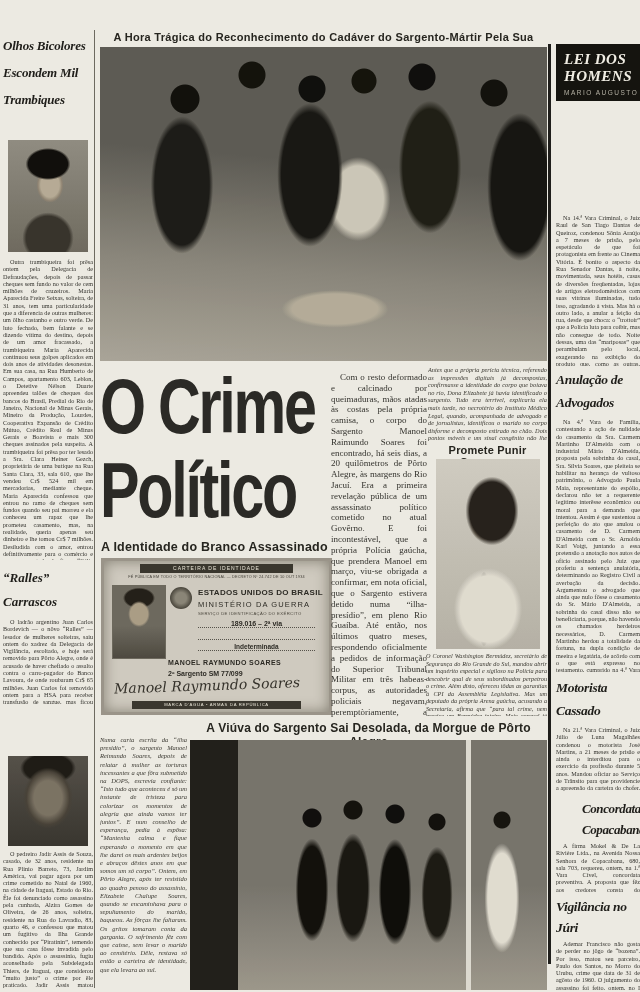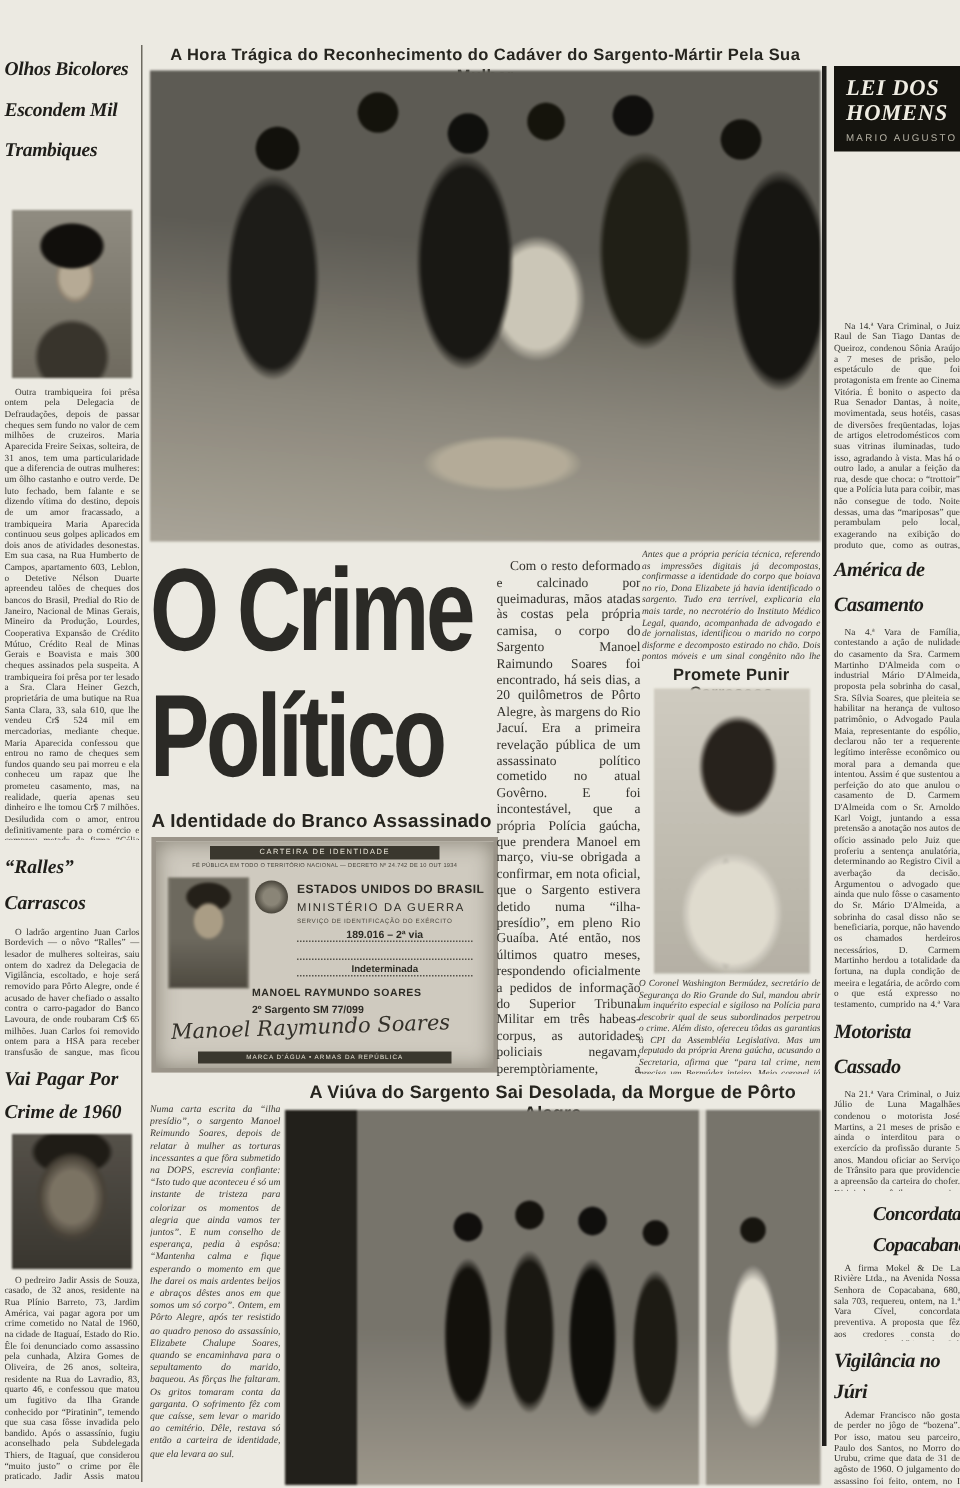--- a/index.html
+++ b/index.html
@@ -41,21 +41,20 @@
          radial-gradient(ellipse 16px 21px at 42px 45px, #b4a994 0 58%, #8d8271 76%, transparent 84%),
          radial-gradient(ellipse 32px 32px at 40px 98px, #3a362e 0 68%, transparent 80%),
          linear-gradient(180deg,#908c81,#6f6b60);"></div>
 
   <div class="abs body-txt tiny" style="left:3px;top:258px;width:90px;height:302px;">Outra trambiqueira foi prêsa ontem pela Delegacia de Defraudações, depois de passar cheques sem fundo no valor de cem milhões de cruzeiros. Maria Aparecida Freire Seixas, solteira, de 31 anos, tem uma particularidade que a diferencia de outras mulheres: um ôlho castanho e outro verde. De luto fechado, bem falante e se dizendo vítima do destino, depois de um amor fracassado, a trambiqueira Maria Aparecida continuou seus golpes aplicados em dois anos de atividades desonestas. Em sua casa, na Rua Humberto de Campos, apartamento 603, Leblon, o Detetive Nélson Duarte apreendeu talões de cheques dos bancos do Brasil, Predial do Rio de Janeiro, Nacional de Minas Gerais, Mineiro da Produção, Lourdes, Cooperativa Expansão de Crédito Mútuo, Crédito Real de Minas Gerais e Boavista e mais 300 cheques assinados pela suspeita. A trambiqueira foi prêsa por ter lesado a Sra. Clara Heiner Gezch, proprietária de uma butique na Rua Santa Clara, 33, sala 610, que lhe vendeu Cr$ 524 mil em mercadorias, mediante cheque. Maria Aparecida confessou que entrou no ramo de cheques sem fundos quando seu pai morreu e ela conheceu um rapaz que lhe prometeu casamento, mas, na realidade, queria apenas seu dinheiro e lhe tomou Cr$ 7 milhões. Desiludida com o amor, entrou definitivamente para o comércio e comprou metade da firma “Célia Jóias”. A Polícia acredita que ela possui uma grande fortuna, mas Maria Aparecida nega com veemência e disse chorando que “estou quase presa, nada mais tenho”.</div>
 
   <div class="abs ser-it-bold" style="left:3px;top:566px;width:90px;font-size:13px;line-height:24px;">“Ralles” Carrascos</div>
 
   <div class="abs body-txt tiny" style="left:3px;top:618px;width:90px;height:86px;">O ladrão argentino Juan Carlos Bordevich — o nôvo “Ralles” — lesador de mulheres solteiras, saiu ontem do xadrez da Delegacia de Vigilância, escoltado, e hoje será removido para Pôrto Alegre, onde é acusado de haver chefiado o assalto contra o carro-pagador do Banco Lavoura, de onde roubaram Cr$ 65 milhões. Juan Carlos foi removido ontem para a HSA para receber transfusão de sangue, mas ficou algemado na maca porque a Polícia teme uma tentativa de fuga.</div>
 
-  <div class="abs ser-it-bold" style="left:3px;top:708px;width:90px;font-size:13px;line-height:22px;">Vai Pagar Por Crime de 1960</div>
 
   <div class="abs photo" style="left:8px;top:756px;width:80px;height:90px;
        background:
          radial-gradient(ellipse 27px 33px at 40px 42px, #7b7364 0 52%, #4a443a 80%, transparent 92%),
          radial-gradient(ellipse 34px 20px at 40px 12px, #221f19 0 70%, transparent 82%),
          linear-gradient(180deg,#56524b,#3b3831);"></div>
 
   <div class="abs body-txt tiny" style="left:3px;top:850px;width:90px;height:138px;">O pedreiro Jadir Assis de Souza, casado, de 32 anos, residente na Rua Plínio Barreto, 73, Jardim América, vai pagar agora por um crime cometido no Natal de 1960, na cidade de Itaguaí, Estado do Rio. Êle foi denunciado como assassino pela cunhada, Alzira Gomes de Oliveira, de 26 anos, solteira, residente na Rua do Lavradio, 83, quarto 46, e confessou que matou um fugitivo da Ilha Grande conhecido por “Piratinin”, temendo que sua casa fôsse invadida pelo bandido. Após o assassínio, fugiu aconselhado pela Subdelegada Thiers, de Itaguaí, que considerou “muito justo” o crime por êle praticado. Jadir Assis matou “Piratinin” a golpes de enxada e hoje será removido para Itaguaí, onde o inquérito estava arquivado por falta de provas.</div>
 
   <div class="abs rule" style="left:94px;top:30px;width:1px;height:958px;"></div>
@@ -144,21 +143,21 @@
 
   <div class="abs" style="left:548px;top:44px;width:3px;height:920px;background:#1f1e1b;"></div>
 
   <div id="masthead" class="abs" style="left:556px;top:44px;width:82px;">
     <div class="mh-title">LEI DOS HOMENS</div>
     <div class="mh-byline">MARIO AUGUSTO</div>
   </div>
 
   <div class="abs body-txt tiny" style="left:556px;top:214px;width:84px;height:152px;">Na 14.ª Vara Criminal, o Juiz Raul de San Tiago Dantas de Queiroz, condenou Sônia Araújo a 7 meses de prisão, pelo espetáculo de que foi protagonista em frente ao Cinema Vitória. É bonito o aspecto da Rua Senador Dantas, à noite, movimentada, seus hotéis, casas de diversões freqüentadas, lojas de artigos eletrodomésticos com suas vitrinas iluminadas, tudo isso, agradando à vista. Mas há o outro lado, a anular a feição da rua, desde que choca: o “trottoir” que a Polícia luta para coibir, mas não consegue de todo. Noite dessas, uma das “mariposas” que perambulam pelo local, exagerando na exibição do produto que, como as outras, apregoa, foi muito além do imaginável para promover-se. Achou que a mini-saia, seja moda logo adotada, ainda exibia de menos os atributos físicos de que se julga possuidora. Levantava-a o mais que podia, numa demonstração que o Detetive Mílton resolveu impedir, prendendo-a pela prática de ato obsceno. A mulher reagiu e, nesta reação, não poupou a origem genealógica do policial, com o que mais agravou a sua posição no processo em que o magistrado lhe negou o “sursis”, não sòmente levando em conta já ter sido condenada por porte de arma, como ainda tendo em vista o meio de vida que escolheu.</div>
 
-  <div class="abs ser-it-bold" style="left:556px;top:368px;width:84px;font-size:13.5px;line-height:23px;letter-spacing:-.3px;">América de Casamento</div>
+  <div class="abs ser-it-bold" style="left:556px;top:368px;width:84px;font-size:13.5px;line-height:23px;letter-spacing:-.3px;">Anulação de Advogados</div>
   <div class="abs body-txt tiny" style="left:556px;top:418px;width:84px;height:254px;">Na 4.ª Vara de Família, contestando a ação de nulidade do casamento da Sra. Carmem Martinho D'Almeida com o industrial Mário D'Almeida, proposta pela sobrinha do casal, Sra. Sílvia Soares, que pleiteia se habilitar na herança de vultoso patrimônio, o Advogado Paula Maia, representante do espólio, declarou não ter a requerente legítimo interêsse econômico ou moral para a demanda que intentou. Assim é que sustentou a perfeição do ato que anulou o casamento de D. Carmem D'Almeida com o Sr. Arnoldo Karl Voigt, juntando a essa pretensão a anotação nos autos de ofício assinado pelo Juiz que proferiu a sentença anulatória, determinando ao Registro Civil a averbação da decisão. Argumentou o advogado que ainda que nulo fôsse o casamento do Sr. Mário D'Almeida, a sobrinha do casal disso não se beneficiaria, porque, não havendo os chamados herdeiros necessários, D. Carmem Martinho herdou a totalidade da fortuna, na dupla condição de meeira e legatária, de acôrdo com o que está expresso no testamento, cumprido na 4.ª Vara de Órfãos. O Sr. Paulo Maia fêz, na sustentação, o arrolamento de tôdas as doações de Dona Carmem a diversos parentes de seu marido, dentre os quais a própria D. Sílvia, resultando que “a peticionária não considera o casamento senão bom e válido para o atual expediente testamentário, mas tão-sòmente para recolher, como resultaram ela e os demais contemplados, expressivo patrimônio, através de doação de D. Carmem contra a qual se investe sem o menor constrangimento”.</div>
 
   <div class="abs ser-it-bold" style="left:556px;top:676px;width:84px;font-size:13.5px;line-height:23px;letter-spacing:-.3px;">Motorista Cassado</div>
   <div class="abs body-txt tiny" style="left:556px;top:726px;width:84px;height:68px;">Na 21.ª Vara Criminal, o Juiz Júlio de Luna Magalhães condenou o motorista José Martins, a 21 meses de prisão e ainda o interditou para o exercício da profissão durante 5 anos. Mandou oficiar ao Serviço de Trânsito para que providencie a apreensão da carteira do chofer. Dirigindo um ônibus, na esquina das Avenidas Rio Branco e Presidente Wilson, José Martins provocou uma colisão com o automóvel cujo chofer e os dois passageiros sofreram lesões de certa gravidade.</div>
 
   <div class="abs ser-it-bold" style="left:556px;top:798px;width:84px;font-size:13px;line-height:21px;letter-spacing:-.4px;margin-left:26px;">Concordata em Copacabana</div>
   <div class="abs body-txt tiny" style="left:556px;top:842px;width:84px;height:52px;">A firma Mokel &amp; De La Rivière Ltda., na Avenida Nossa Senhora de Copacabana, 680, sala 703, requereu, ontem, na 1.ª Vara Cível, concordata preventiva. A proposta que fêz aos credores consta do pagamento do débito de Cr$ 708.657.381 em duas prestações anuais.</div>
 
   <div class="abs ser-it-bold" style="left:556px;top:896px;width:84px;font-size:13.5px;line-height:21px;letter-spacing:-.3px;">Vigilância no Júri</div>
   <div class="abs body-txt tiny" style="left:556px;top:940px;width:84px;height:50px;">Ademar Francisco não gosta de perder no jôgo de “bozena”. Por isso, matou seu parceiro, Paulo dos Santos, no Morro do Urubu, crime que data de 31 de agôsto de 1960. O julgamento do assassino foi feito, ontem, no I Tribunal do Júri, quando foi êle condenado a 7 anos de prisão, depois de terem falado o Promotor Carlos Alberto Tôrres de Melo e os seus Advogados Srs. Clóvis Salote e Sérgio Fadel.</div>

